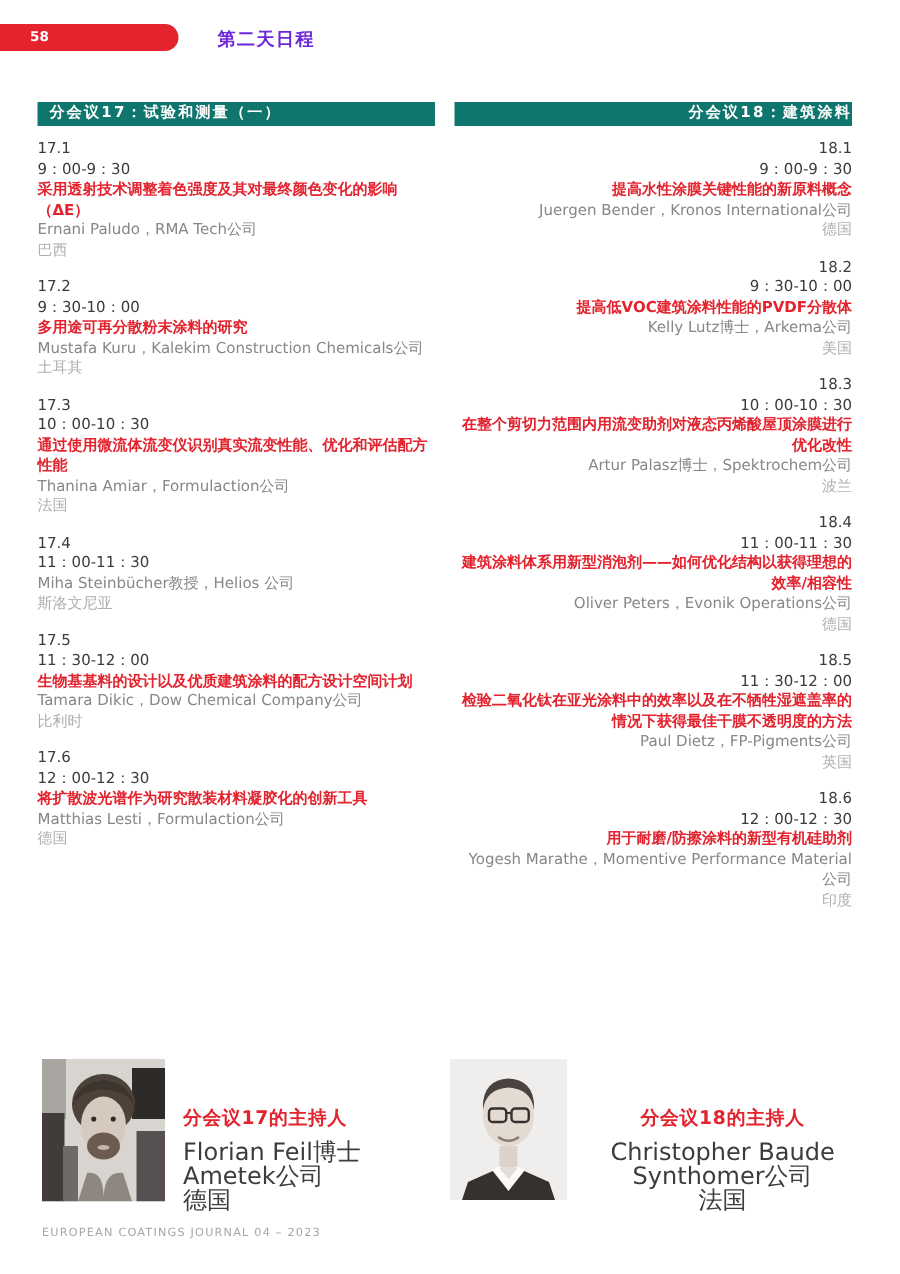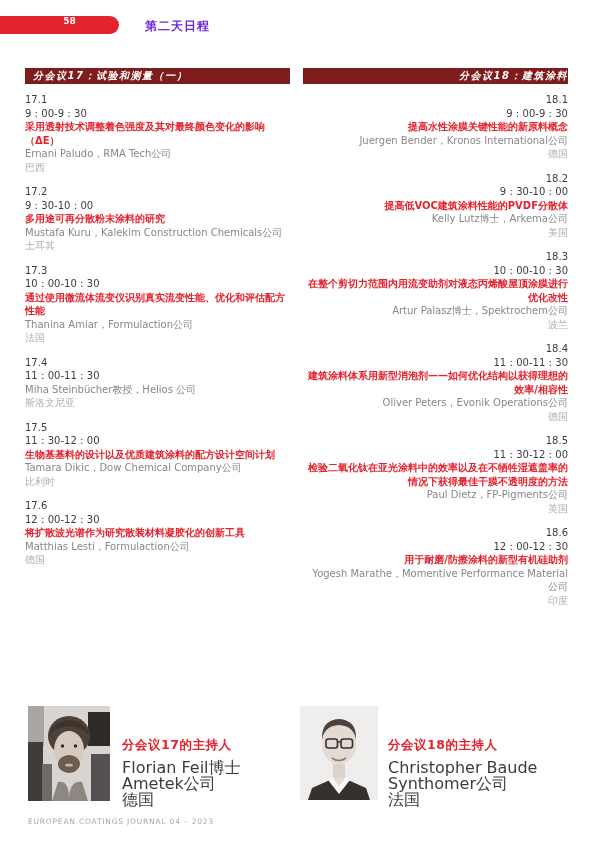--- a/index.html
+++ b/index.html
@@ -4,50 +4,50 @@
 <style>
   * { margin:0; padding:0; box-sizing:border-box; }
   html,body { background:#ffffff; }
   body { font-family:"DejaVu Sans","Liberation Sans",sans-serif; }
   .page { position:relative; width:600px; height:849px; background:#fff; overflow:hidden; }
 
   
   .badge {
     position:absolute; left:0; top:16px; height:18px; width:119px;
     background:#e3232e; border-radius:0 9px 9px 0;
-    display:flex; align-items:center; color:#fff;flex-direction:column;
+    display:flex; align-items:center; color:#fff;
   }
   .badge .page-num { font-size:9px; font-weight:bold; margin-left:20px; }
   .badge .badge-label { font-size:11px; font-weight:bold; margin-left:13px; letter-spacing:1px;margin-top:34px; }
   .day-title {
     position:absolute; left:145px; top:18px;
     color:#6d28d9; font-size:12px; font-weight:bold; letter-spacing:1px;
   }
 
   
   .col { position:absolute; top:68px; width:265px; }
   .col-left { left:25px; }
   .col-right { left:303px;text-align:right; }
   .session-bar {
-    background:#7f1d1d; color:#ffffff; height:16px; line-height:16px;
+    background:#0f766e; color:#ffffff; height:16px; line-height:16px;
     font-size:10px; font-weight:bold; letter-spacing:1.5px;
-    padding-left:8px; margin-bottom:9px;font-style:italic;
+    padding-left:8px; margin-bottom:9px;
   }
   .item { font-size:10px; line-height:13.5px; margin-bottom:11px; color:#3d3c3c; }
   .item .num { color:#3d3c3c; }
   .item .time { color:#3d3c3c; }
   .item .title { color:#e3232e; font-weight:bold; }
   .item .speaker { color:#878787; }
   .item .country { color:#b1afad; }
   .mod-photo { position:absolute; display:block; }
   .mod-17-photo { left:28px; top:706px; }
   .mod-18-photo { left:300px; top:706px; }
   .mod-text { position:absolute; top:737px; }
   .mod-17-text { left:122px; }
-  .mod-18-text { left:388px; }
+  .mod-18-text { left:407px;text-align:center; }
   .mod-label { color:#e3232e; font-size:12.5px; font-weight:bold; margin-bottom:6px; letter-spacing:0.5px; }
   .mod-line { font-size:16px; color:#3d3c3c; line-height:16px; }
 
   
   .footer {
     position:absolute; left:28px; top:817px;
     font-size:7.5px; color:#a7a6a5; letter-spacing:0.8px;text-align:right;
   }
 </style>
 </head>

